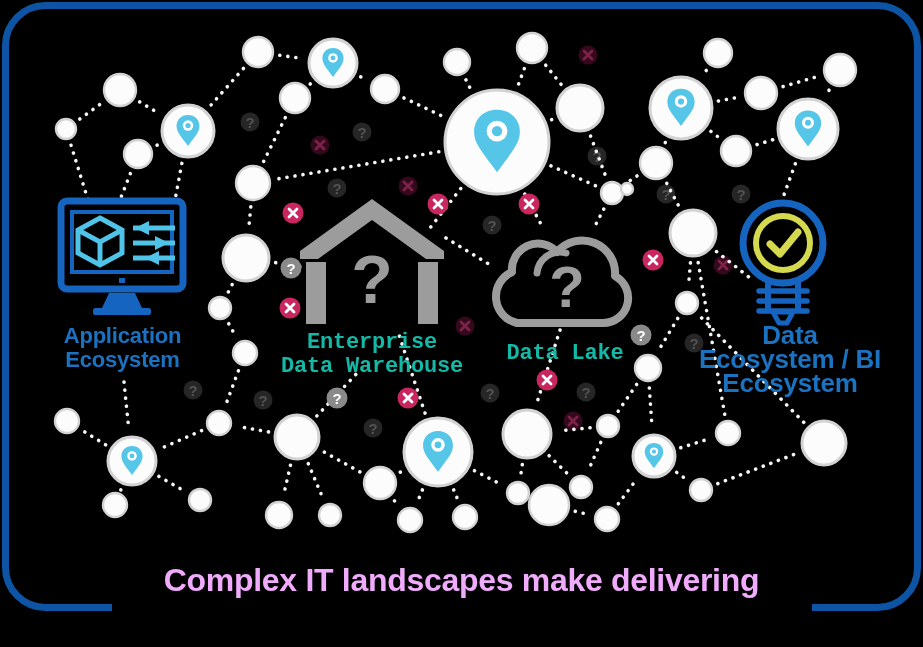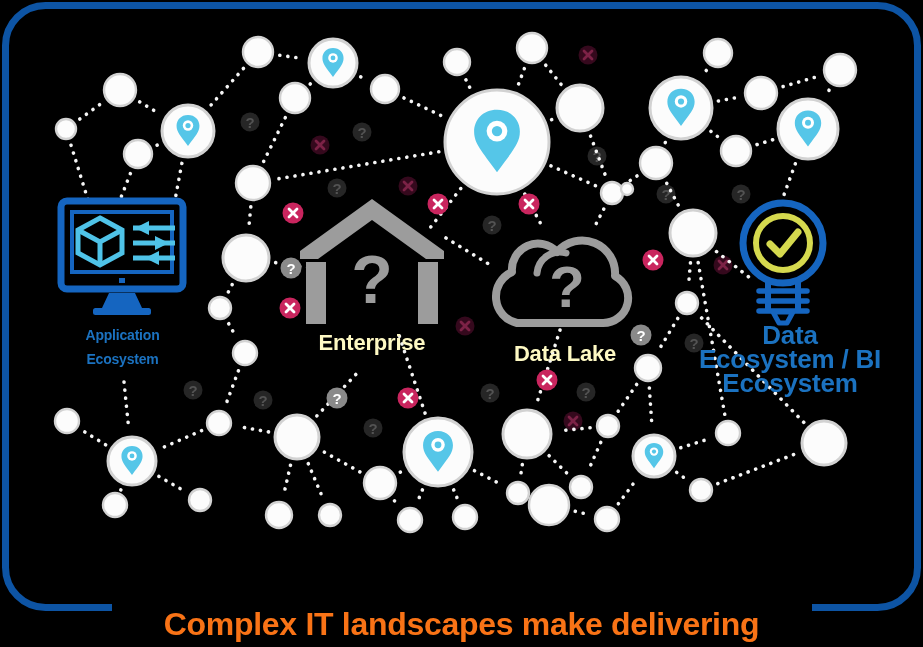--- a/index.html
+++ b/index.html
@@ -3,27 +3,27 @@
 <meta charset="utf-8">
 <style>
   html,body{margin:0;padding:0;}
   body{
     width:923px;height:647px;background:#000;position:relative;overflow:hidden;
     font-family:"Liberation Sans",sans-serif;
   }
   #net-svg{position:absolute;left:0;top:0;}
   .label{position:absolute;text-align:center;font-weight:bold;letter-spacing:-0.2px;}
   .label.blue{color:#1b72c0;}
-  .label.gray{color:#fef9c3;}
+  .label.gray{color:#14b8a6;font-family:Liberation Mono, monospace;}
   .icon{position:absolute;}
   #caption{
     position:absolute;left:0;top:562px;width:923px;text-align:center;
-    font-weight:bold;font-size:32px;line-height:36px;color:#f97316;letter-spacing:-0.3px;margin-top:44px;
+    font-weight:bold;font-size:32px;line-height:36px;color:#f0abfc;letter-spacing:-0.3px;
   }
-  #app-label{left:20px;top:324px;width:205px;font-size:14px;line-height:23.5px;}
+  #app-label{left:20px;top:324px;width:205px;font-size:22px;line-height:23.5px;}
   #edw-label{left:258px;top:331px;width:228px;font-size:22px;line-height:23.5px;}
   #lake-label{left:490px;top:334px;width:150px;font-size:22px;line-height:23.5px;margin-top:8px;}
   #bi-label{left:697px;top:323px;width:186px;font-size:26px;line-height:24px;}
 </style>
 </head>
 <body>
 
 <svg id="net-svg" width="923" height="647">
     <g>
       <circle cx="320" cy="145" r="9.5" fill="#35091d"></circle>
@@ -472,20 +472,21 @@
     <path d="M33 48 L43 58 L61 36" fill="none" stroke="#d5d94e" stroke-width="7" stroke-linecap="round" stroke-linejoin="round"></path>
   </svg>
 </div>
 
 <div id="app-label" class="label blue">
   <div>Application</div>
   <div>Ecosystem</div>
 </div>
 <div id="edw-label" class="label gray">
   <div>Enterprise</div>
+  <div>Data Warehouse</div>
 </div>
 <div id="lake-label" class="label gray">
   <div>Data Lake</div>
 </div>
 <div id="bi-label" class="label blue">
   <div>Data</div>
   <div>Ecosystem / BI</div>
   <div>Ecosystem</div>
 </div>
 

